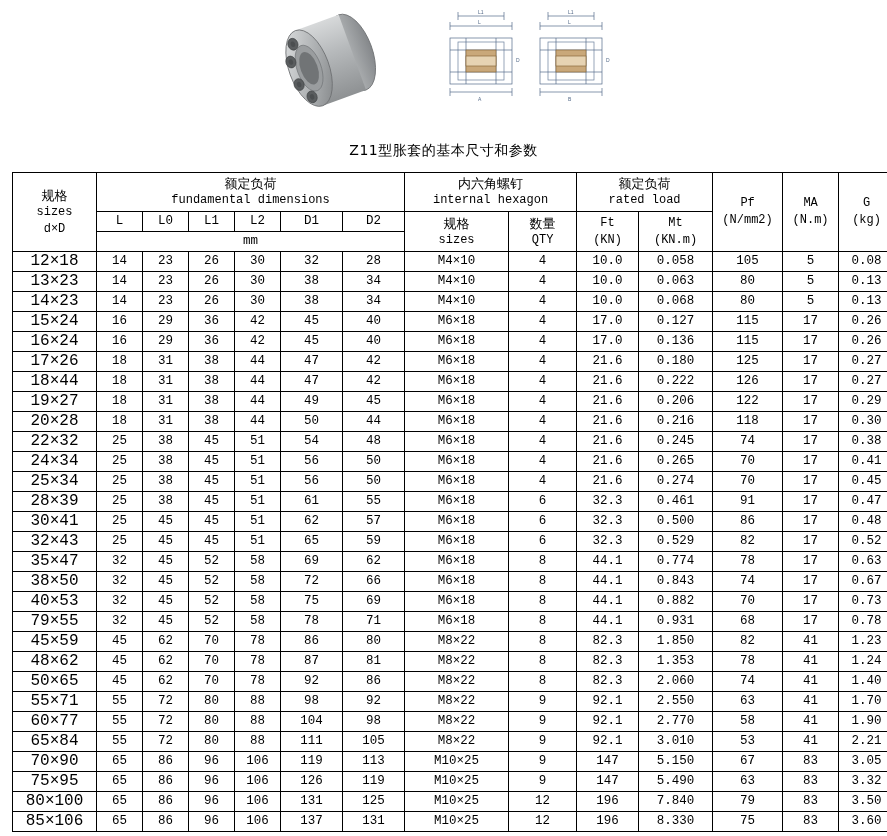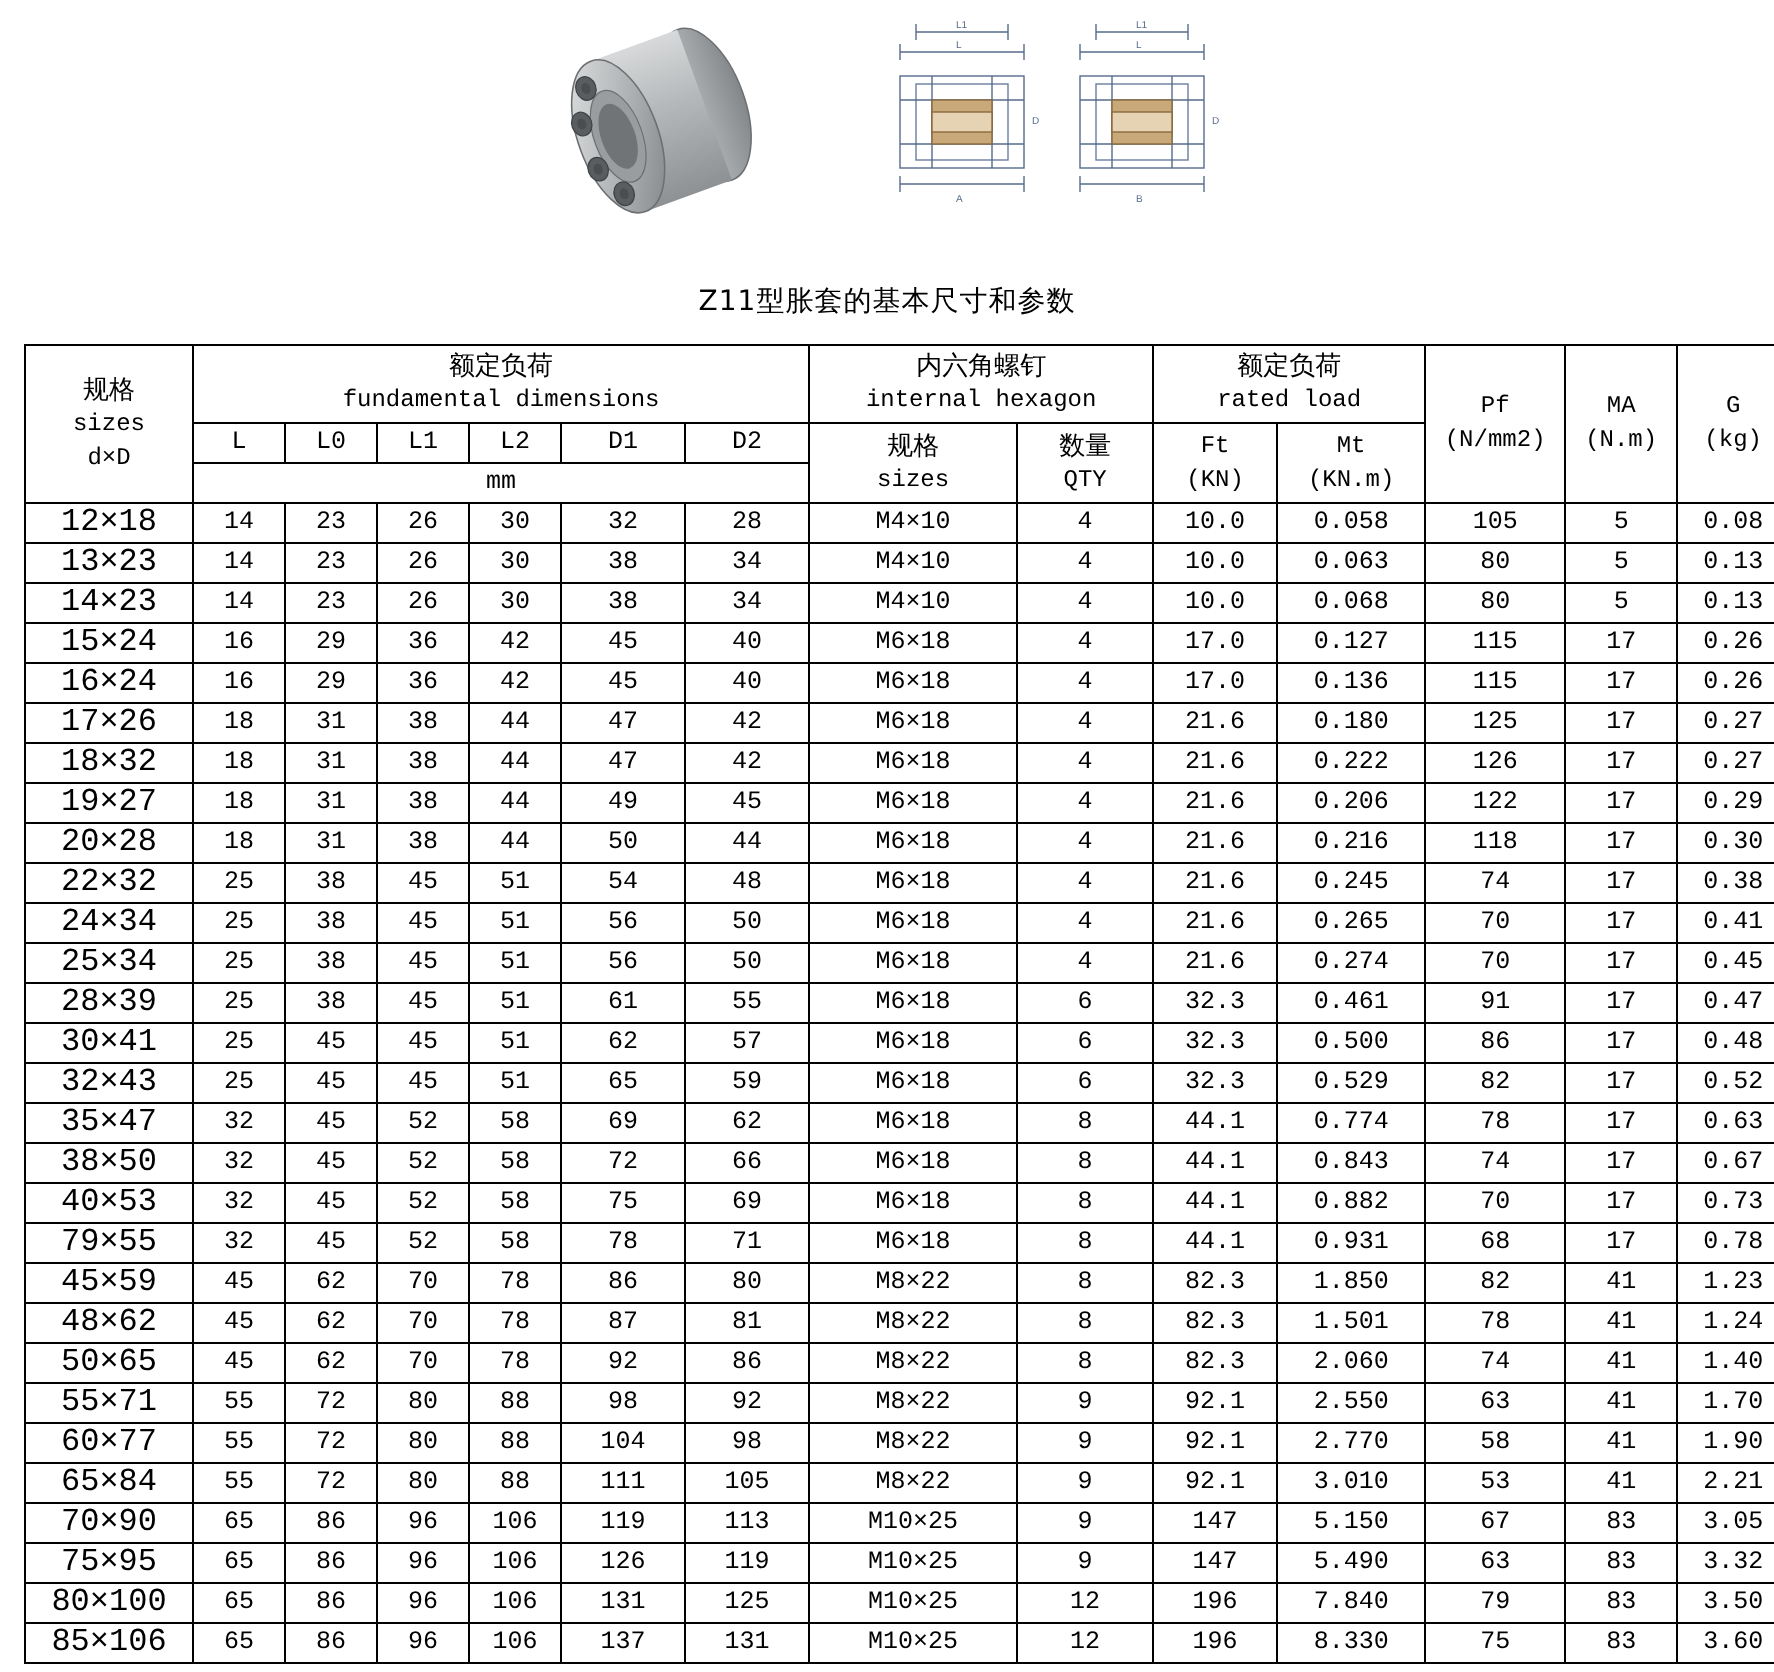--- a/index.html
+++ b/index.html
@@ -411,21 +411,21 @@
             <td>42</td>
             <td>M6×18</td>
             <td>4</td>
             <td>21.6</td>
             <td>0.180</td>
             <td>125</td>
             <td>17</td>
             <td>0.27</td>
           </tr>
           <tr>
-            <td class="sizecol">18×32</td>
+            <td class="sizecol">18×44</td>
             <td>18</td>
             <td>31</td>
             <td>38</td>
             <td>44</td>
             <td>47</td>
             <td>42</td>
             <td>M6×18</td>
             <td>4</td>
             <td>21.6</td>
             <td>0.222</td>
@@ -645,21 +645,21 @@
             <td class="sizecol">48×62</td>
             <td>45</td>
             <td>62</td>
             <td>70</td>
             <td>78</td>
             <td>87</td>
             <td>81</td>
             <td>M8×22</td>
             <td>8</td>
             <td>82.3</td>
-            <td>1.501</td>
+            <td>1.353</td>
             <td>78</td>
             <td>41</td>
             <td>1.24</td>
           </tr>
           <tr>
             <td class="sizecol">50×65</td>
             <td>45</td>
             <td>62</td>
             <td>70</td>
             <td>78</td>

